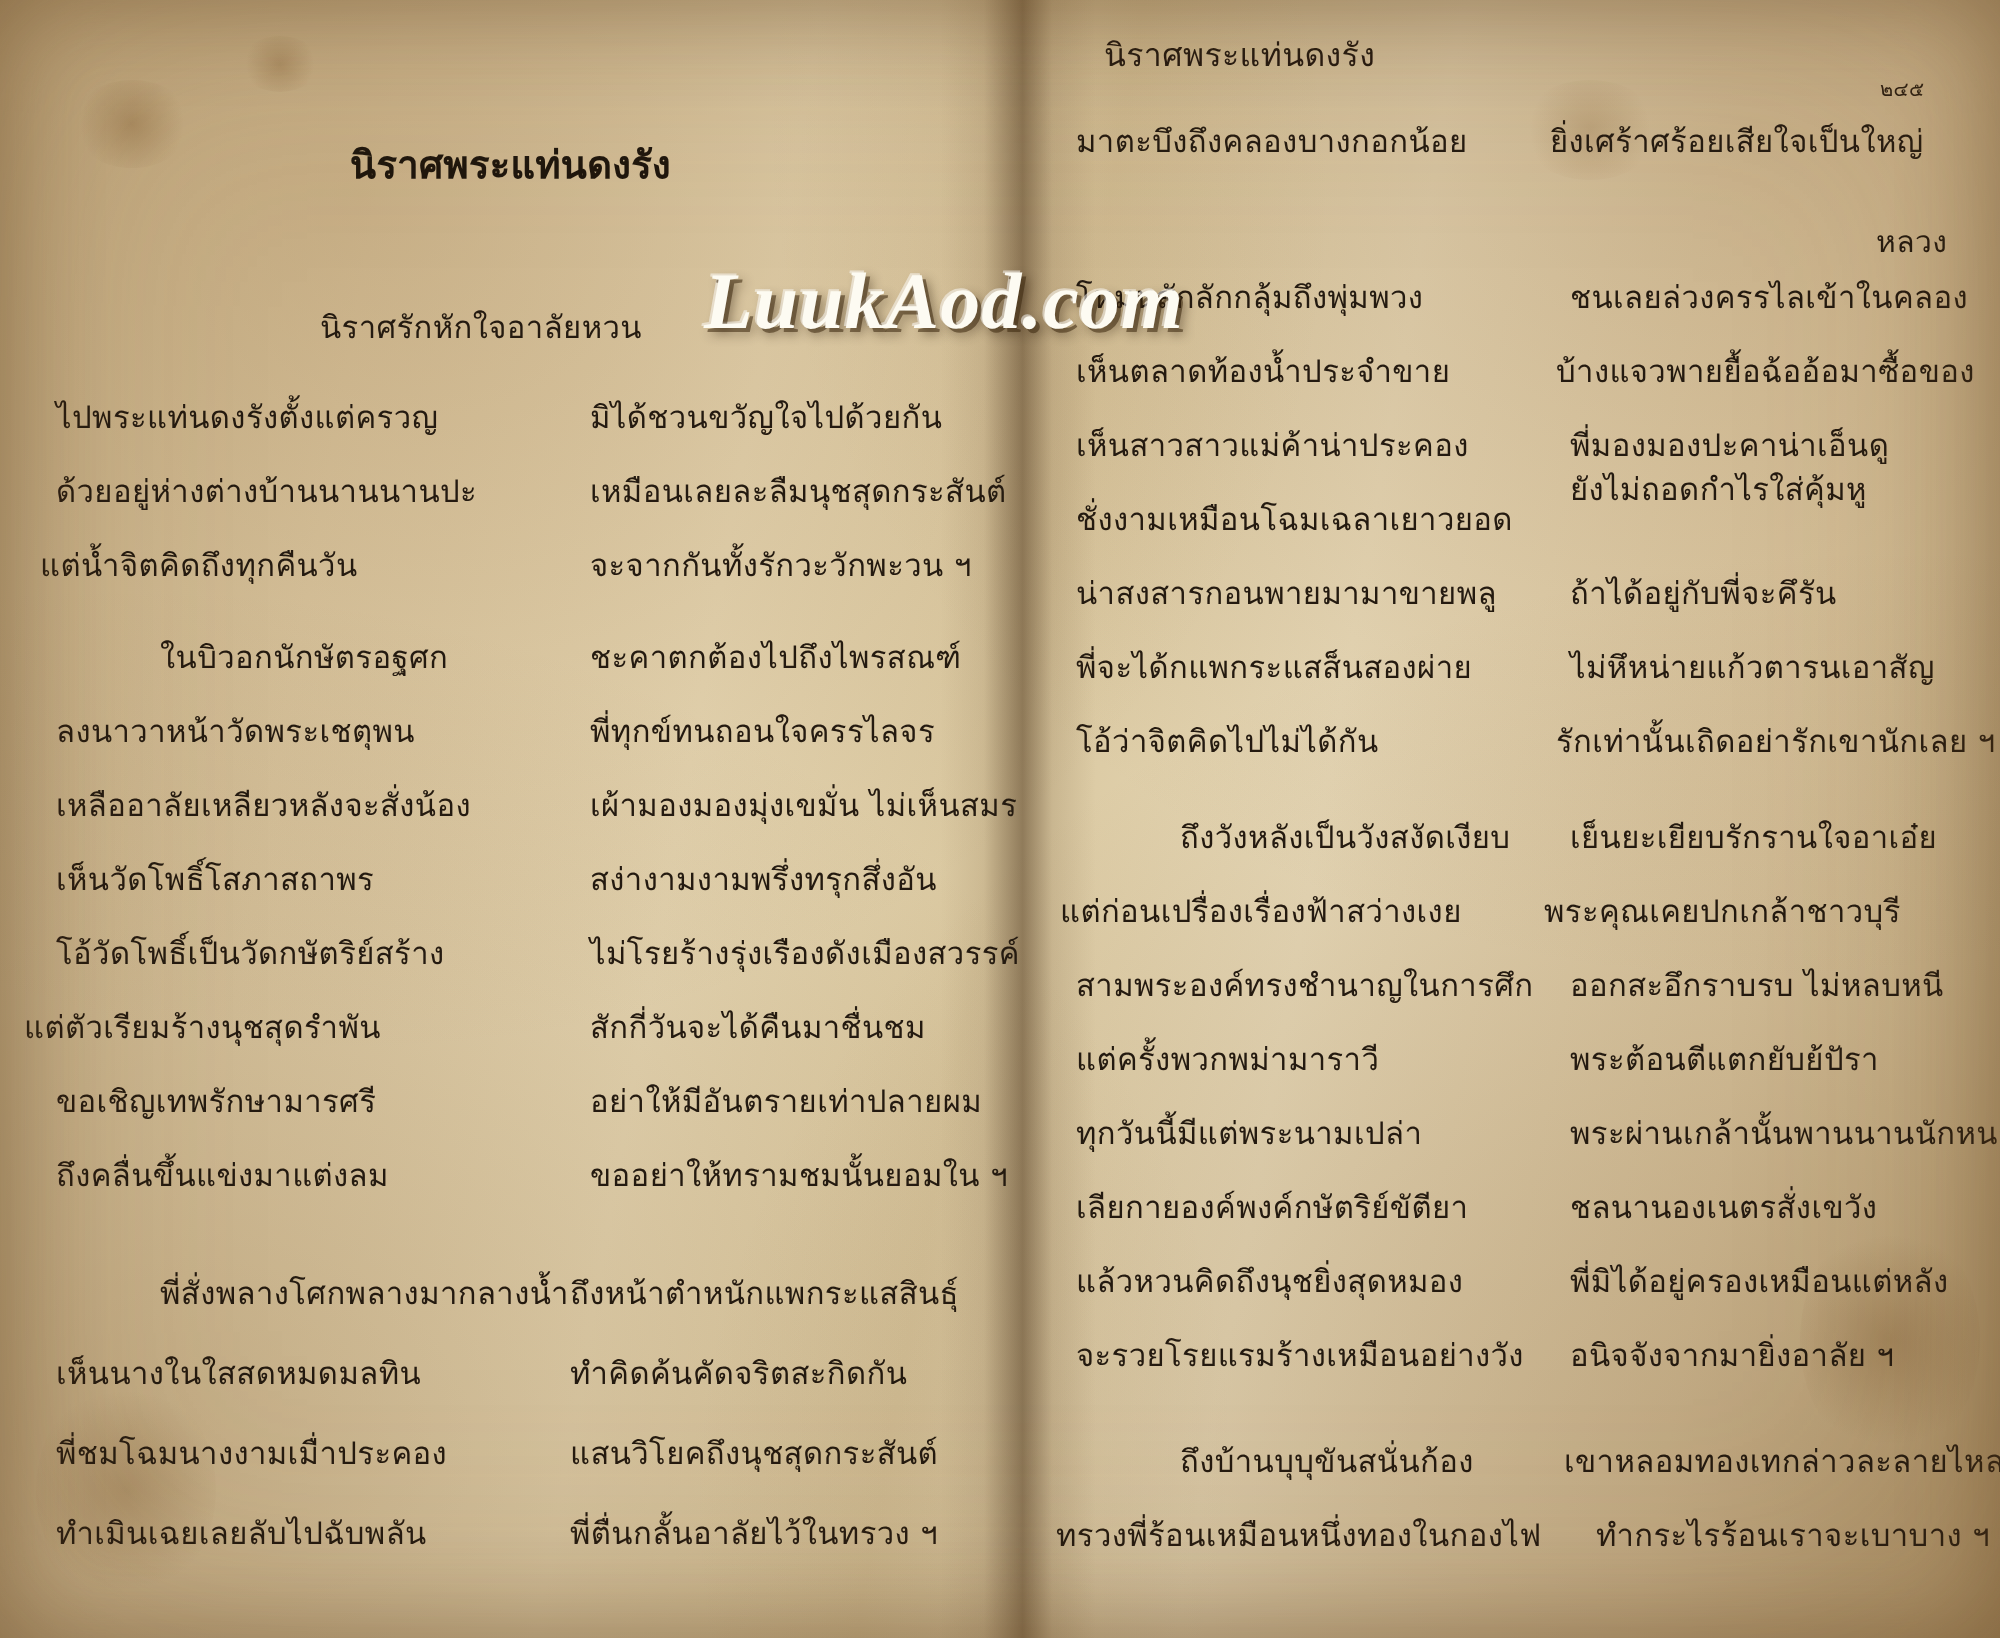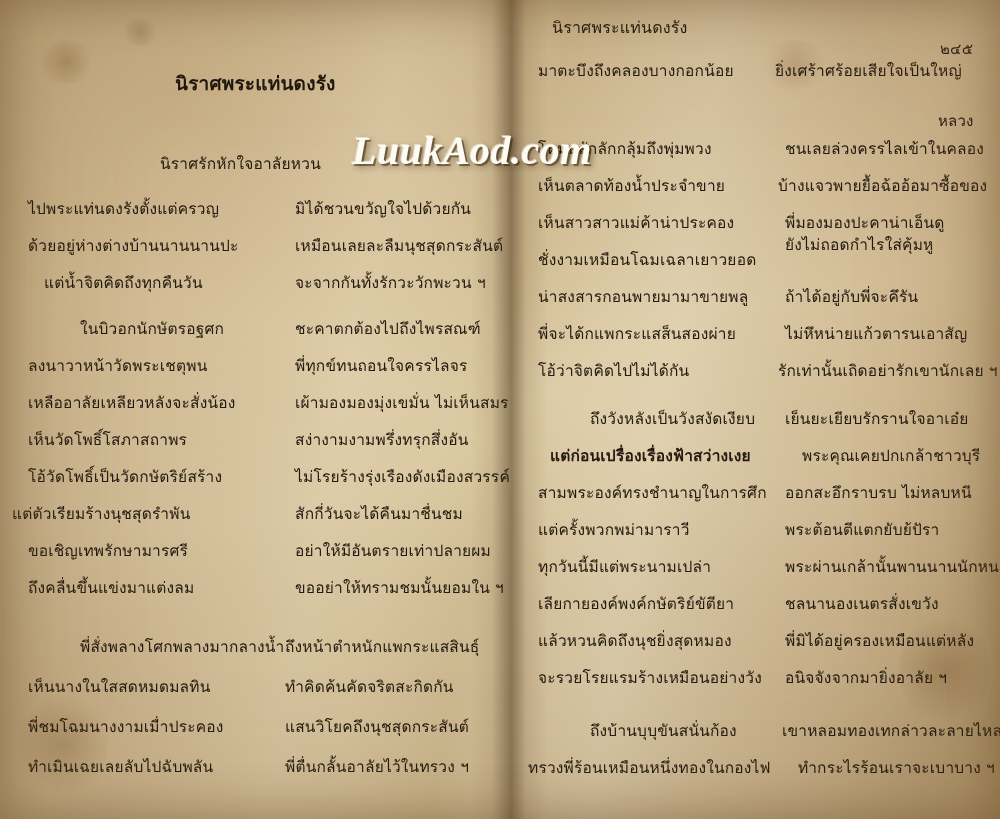--- a/index.html
+++ b/index.html
@@ -65,21 +65,21 @@
   }
   .head-title {
     position: absolute;
     font-size: 19px;
     font-weight: bold;
     color: #1e160d;
     white-space: nowrap;
   }
   .page-num {
     position: absolute;
-    font-size: 15px;
+    font-size: 10px;
     color: #2a1e12;
   }
   .running-head {
     position: absolute;
     font-size: 16px;
     color: #221810;
     white-space: nowrap;
   }
   .label-right {
     position: absolute;
@@ -143,21 +143,21 @@
 
     <div class="stanza" style="left:0px;top:155px;">
       <div class="th vline col-a indent" style="left:108px;top:0px;">นิราศรักหักใจอาลัยหวน</div>
 
       <div class="th vline col-a" style="left:28px;top:45px;">ไปพระแท่นดงรังตั้งแต่ครวญ</div>
       <div class="th vline col-b" style="left:295px;top:45px;">มิได้ชวนขวัญใจไปด้วยกัน</div>
 
       <div class="th vline col-a" style="left:28px;top:82px;">ด้วยอยู่ห่างต่างบ้านนานนานปะ</div>
       <div class="th vline col-b" style="left:295px;top:82px;">เหมือนเลยละลืมนุชสุดกระสันต์</div>
 
-      <div class="th vline col-a" style="left:44px;top:119px;">แต่น้ำจิตคิดถึงทุกคืนวัน</div>
+      <div class="th vline col-a" style="left:20px;top:119px;font-family:Liberation Serif, serif;">แต่น้ำจิตคิดถึงทุกคืนวัน</div>
       <div class="th vline col-b" style="left:295px;top:119px;">จะจากกันทั้งรักวะวักพะวน ฯ</div>
     </div>
 
     <div class="stanza" style="left:0px;top:320px;">
       <div class="th vline col-a indent" style="left:28px;top:0px;">ในบิวอกนักษัตรอฐศก</div>
       <div class="th vline col-b" style="left:295px;top:0px;">ชะคาตกต้องไปถึงไพรสณฑ์</div>
 
       <div class="th vline col-a" style="left:28px;top:37px;">ลงนาวาหน้าวัดพระเชตุพน</div>
       <div class="th vline col-b" style="left:295px;top:37px;">พี่ทุกข์ทนถอนใจครรไลจร</div>
 
@@ -228,22 +228,22 @@
       <div class="th vline col-b" style="left:275px;top:185px;">ไม่หึหน่ายแก้วตารนเอาสัญ</div>
 
       <div class="th vline col-a" style="left:28px;top:222px;">โอ้ว่าจิตคิดไปไม่ได้กัน</div>
       <div class="th vline col-b" style="left:268px;top:222px;">รักเท่านั้นเถิดอย่ารักเขานักเลย ฯ</div>
     </div>
 
     <div class="stanza" style="left:0px;top:410px;">
       <div class="th vline col-a indent" style="left:28px;top:0px;">ถึงวังหลังเป็นวังสงัดเงียบ</div>
       <div class="th vline col-b" style="left:275px;top:0px;">เย็นยะเยียบรักรานใจอาเอ๋ย</div>
 
-      <div class="th vline col-a" style="left:40px;top:37px;font-weight:bold;">แต่ก่อนเปรื่องเรื่องฟ้าสว่างเงย</div>
-      <div class="th vline col-b" style="left:292px;top:37px;text-align:right;">พระคุณเคยปกเกล้าชาวบุรี</div>
+      <div class="th vline col-a" style="left:20px;top:37px;">แต่ก่อนเปรื่องเรื่องฟ้าสว่างเงย</div>
+      <div class="th vline col-b" style="left:262px;top:37px;text-align:right;">พระคุณเคยปกเกล้าชาวบุรี</div>
 
       <div class="th vline col-a" style="left:28px;top:74px;">สามพระองค์ทรงชำนาญในการศึก</div>
       <div class="th vline col-b" style="left:275px;top:74px;">ออกสะอึกราบรบ ไม่หลบหนี</div>
 
       <div class="th vline col-a" style="left:28px;top:111px;">แต่ครั้งพวกพม่ามาราวี</div>
       <div class="th vline col-b" style="left:275px;top:111px;">พระต้อนตีแตกยับย้ปัรา</div>
 
       <div class="th vline col-a" style="left:28px;top:148px;">ทุกวันนี้มีแต่พระนามเปล่า</div>
       <div class="th vline col-b" style="left:275px;top:148px;">พระผ่านเกล้านั้นพานนานนักหนา</div>
 

